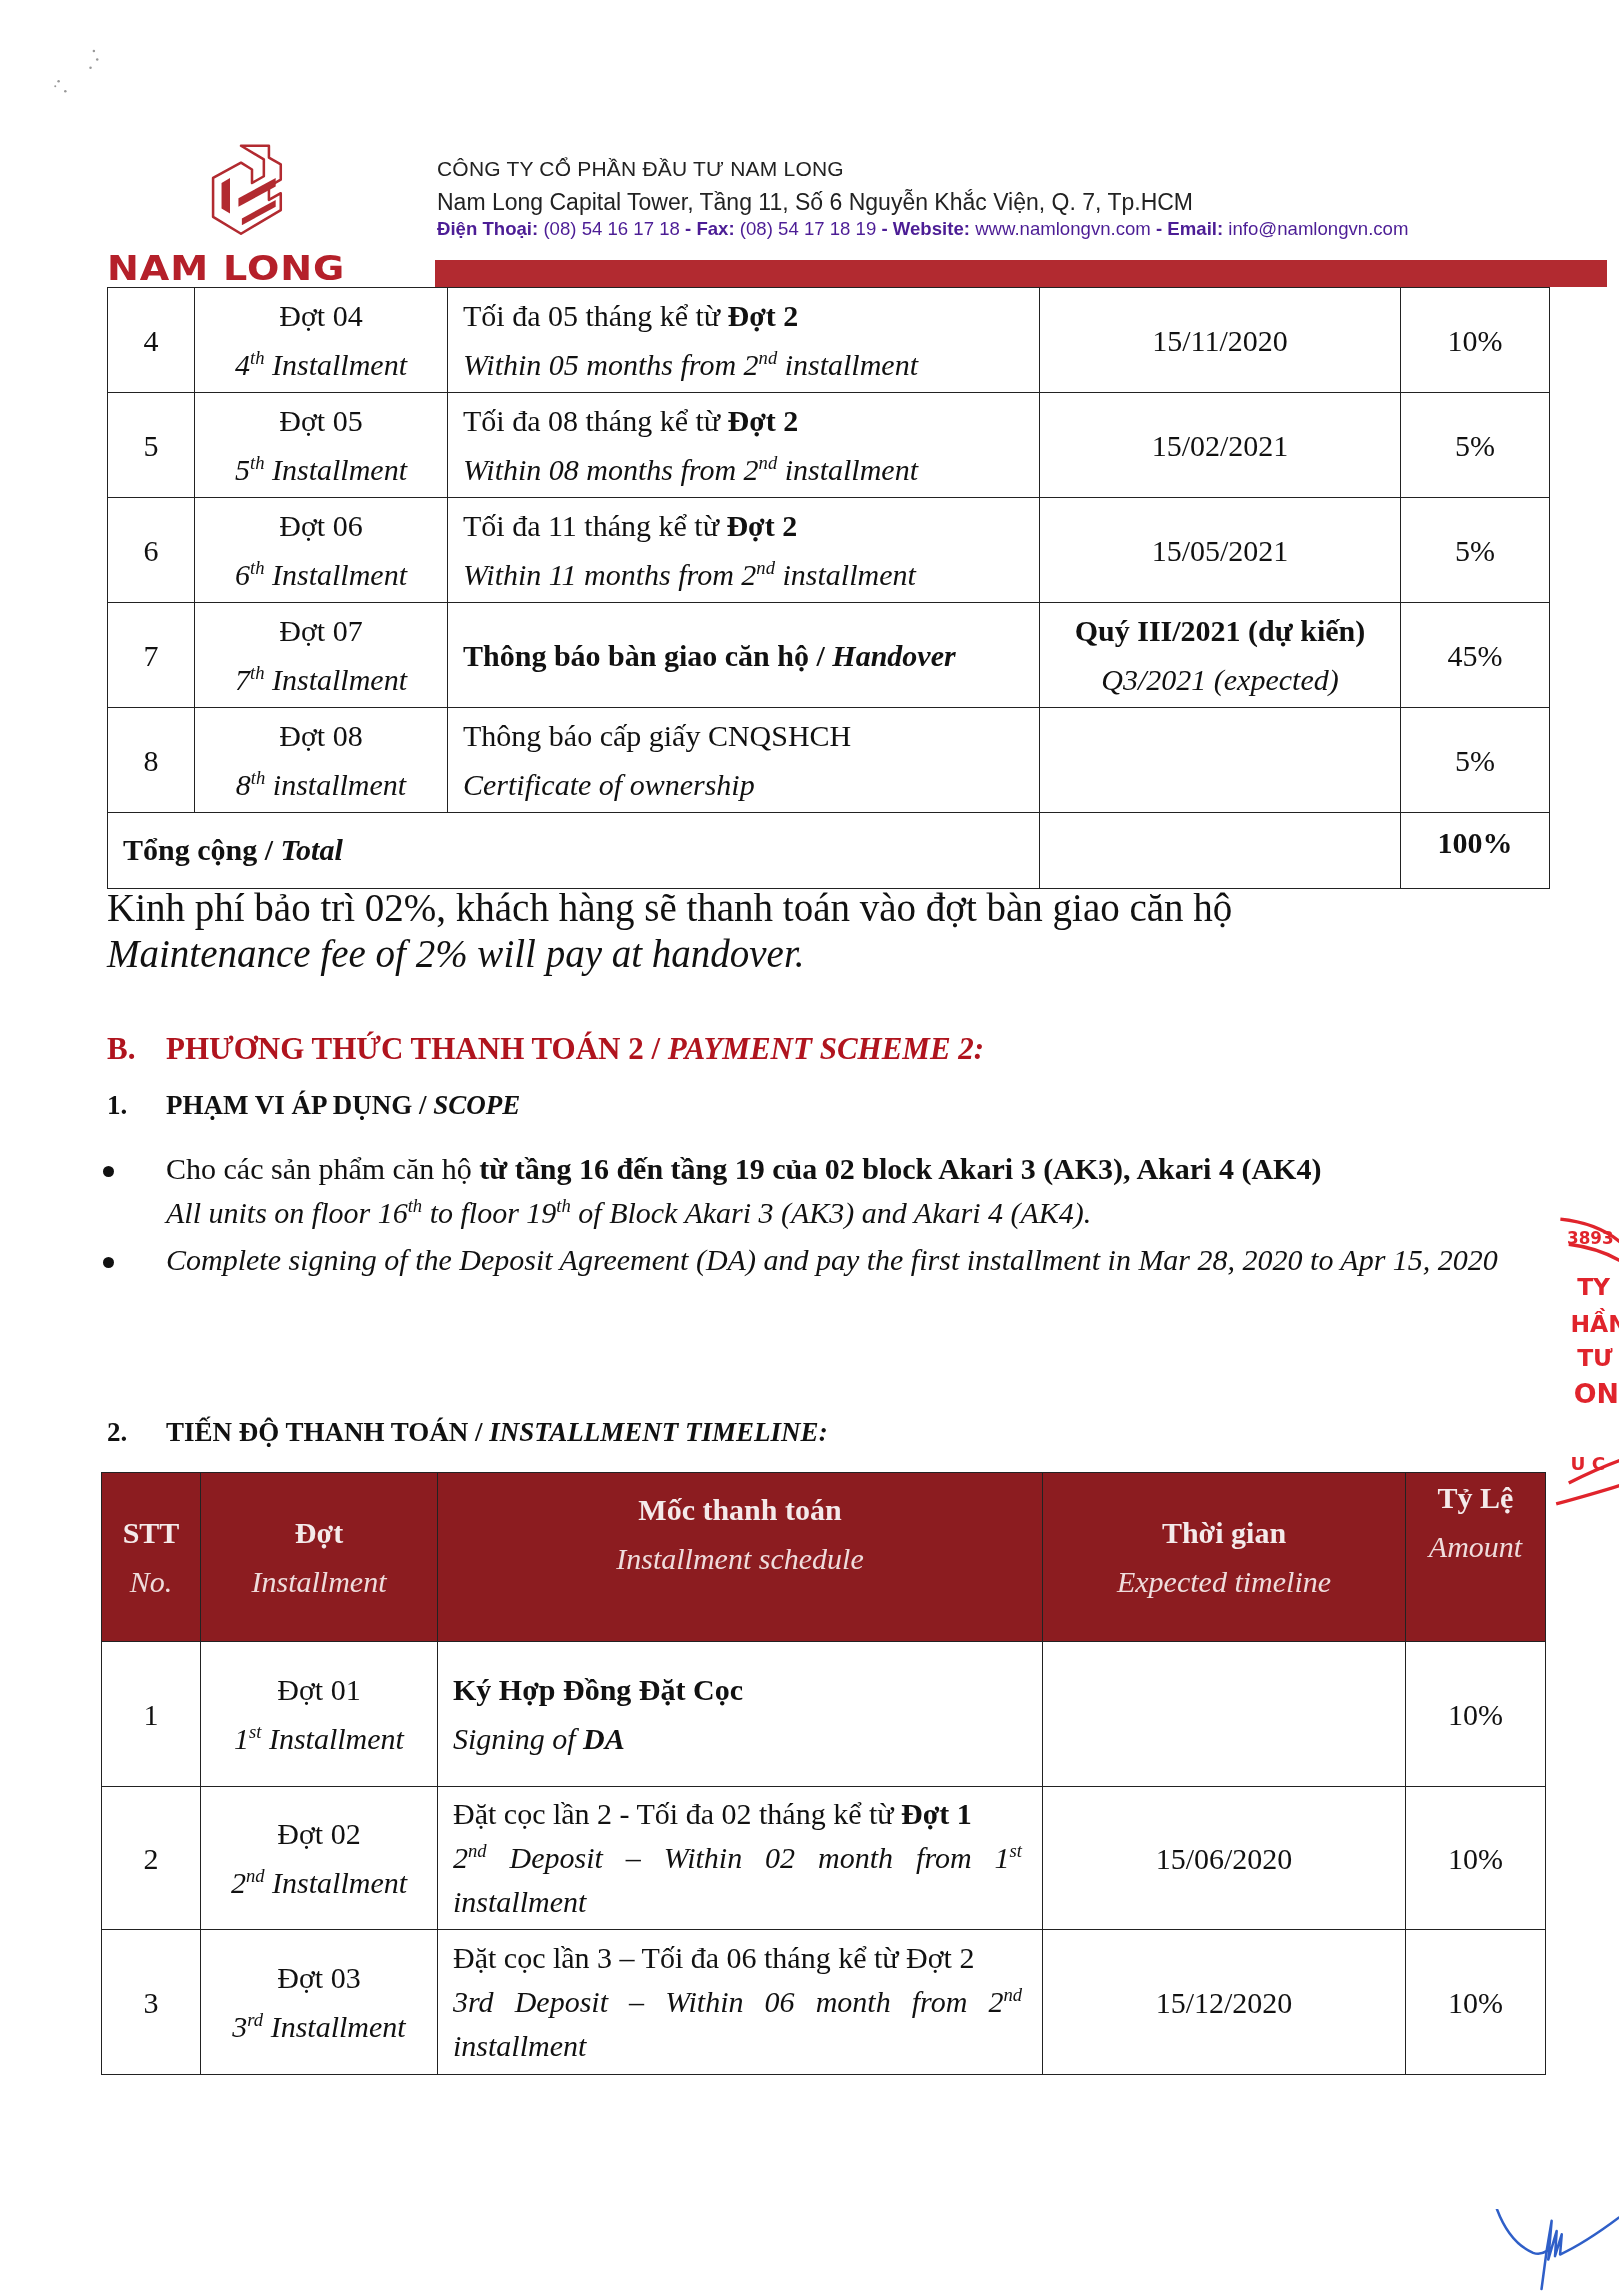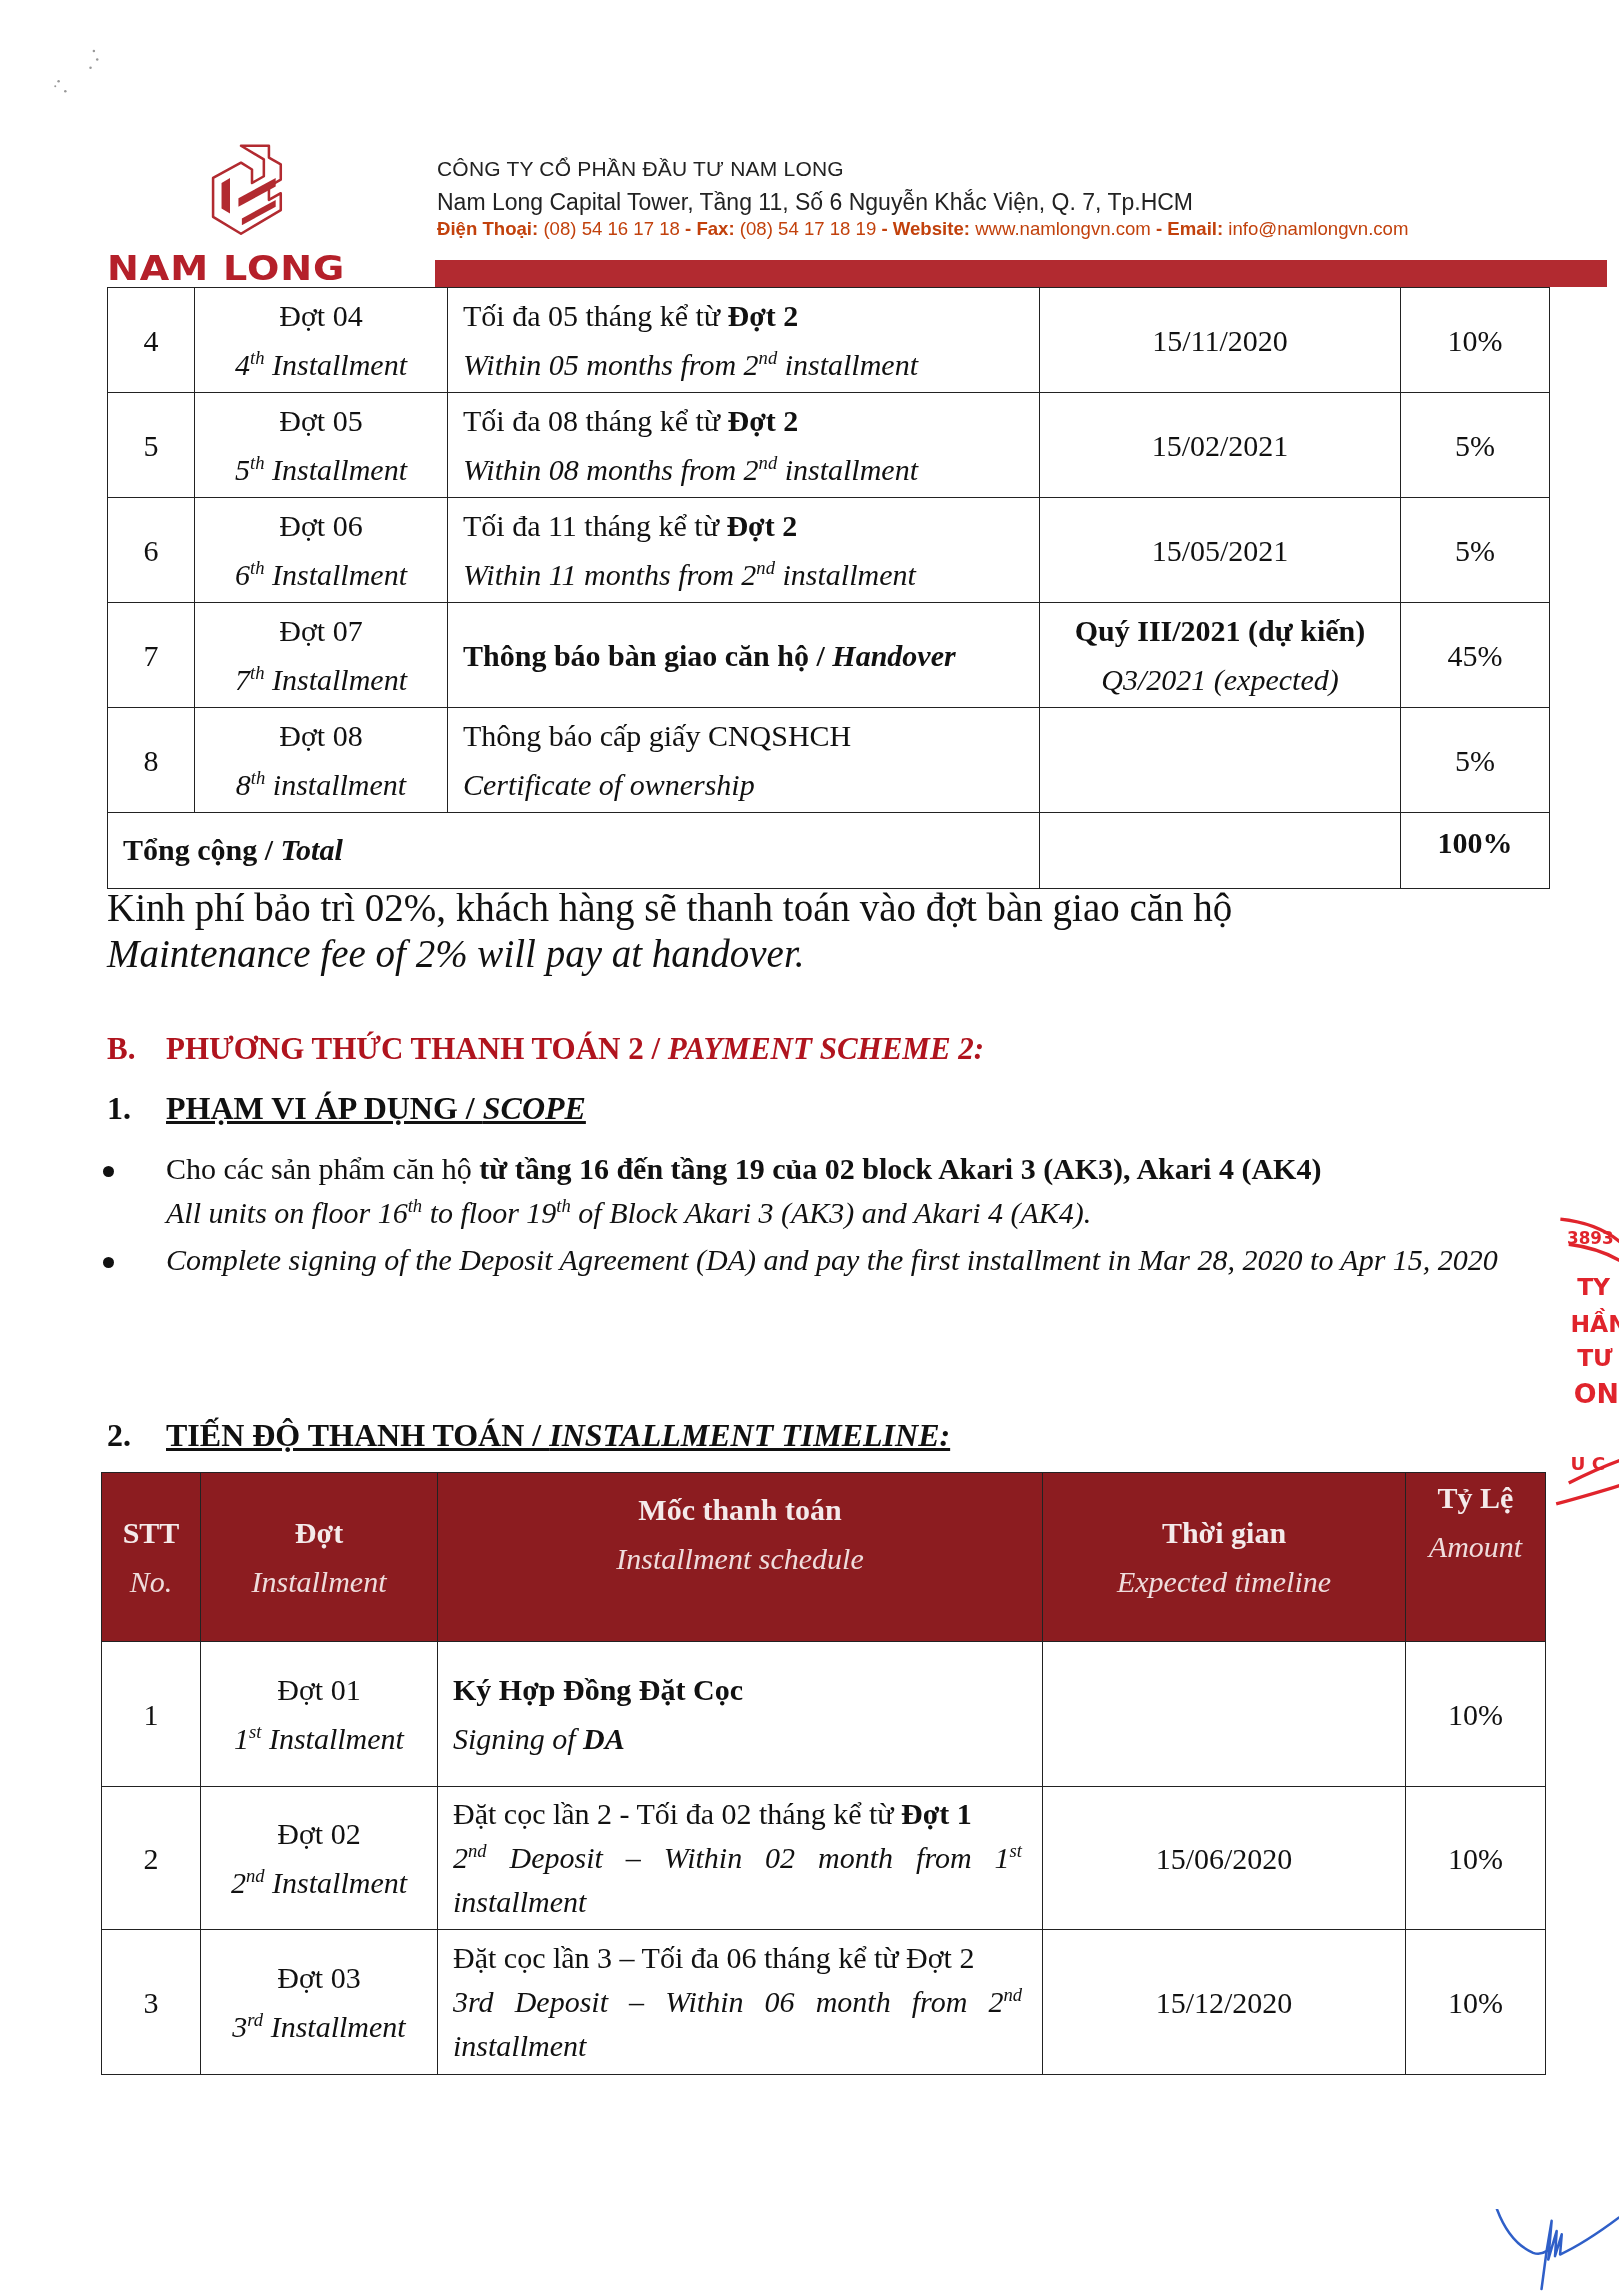--- a/index.html
+++ b/index.html
@@ -7,21 +7,21 @@
          font-family: "Liberation Serif", "DejaVu Serif", serif; color: #111; }
   .abs { position: absolute; }
 
   
   .logo { left: 186px; top: 139px; width: 110px; height: 110px; }
   .brand { left: 107px; top: 250px; font-family: "DejaVu Sans", "Liberation Sans", sans-serif;
            font-weight: 900; font-size: 34px; letter-spacing: 0.8px; color: #b5202a; line-height: 37px;
            transform: scaleX(1.12); transform-origin: left; }
   .company { left: 437px; top: 157px; font-family: "Liberation Sans", sans-serif; font-size: 21px; color: #222; letter-spacing: 0.2px; }
   .address { left: 437px; top: 189px; font-family: "Liberation Sans", sans-serif; font-size: 23px; color: #222; }
-  .contact { left: 437px; top: 218px; font-family: "Liberation Sans", sans-serif; font-size: 18.6px; color: #c2410c; }
+  .contact { left: 437px; top: 218px; font-family: "Liberation Sans", sans-serif; font-size: 18.6px; color: #4c1d95; }
   .contact b { font-weight: bold; }
   .redbar { left: 435px; top: 260px; width: 1172px; height: 27px; background: #b22a30; }
 
   
   table { border-collapse: collapse; position: absolute; table-layout: fixed; }
   td, th { border: 1.7px solid #222; padding: 0; vertical-align: middle; }
   .t1 { left: 107px; top: 287px; width: 1442px; }
   .t2 { left: 101px; top: 1472px; width: 1444px; }
   .c { text-align: center; }
   .cell-text { font-size: 30px; line-height: 49px; }
@@ -29,21 +29,21 @@
   .b { font-weight: bold; }
   sup { font-size: 18.6px; line-height: 0; }
   .pad { padding-left: 15px; }
   th { background: #8c1c20; color: #f4eaea; font-weight: bold; font-size: 30px; line-height: 49px; }
   th .it { font-weight: normal; color: #efdcdc; }
   .just { text-align: justify; text-align-last: left; padding-right: 10px; }
 
   .note { left: 107px; font-size: 39px; }
   .sec-b { left: 107px; top: 1031px; font-size: 31px; font-weight: bold; color: #b0141e; }
   .sec-b .label { display: inline-block; width: 59px; }
-  .h1 { left: 107px; font-size: 32px; font-weight: bold; text-decoration: underline; }
+  .h1 { left: 107px; font-size: 27px; font-weight: bold; }
   .h1 .label { display: inline-block; width: 59px; }
   .bullet { left: 103px; font-size: 30px; }
   .bullet-dot { position: absolute; left: 0; top: 18.6px; width: 11px; height: 11px; border-radius: 50%; background: #111; }
   .bullet-body { margin-left: 63px; width: 1400px; line-height: 44px; }
 
   .stamp { left: 1552px; top: 1214px; width: 67px; height: 295px; }
   .signature { left: 1459px; top: 2209px; width: 160px; height: 86px; }
   .specks { left: 25px; top: 34px; width: 84px; height: 76px; }
 </style>
 </head>

